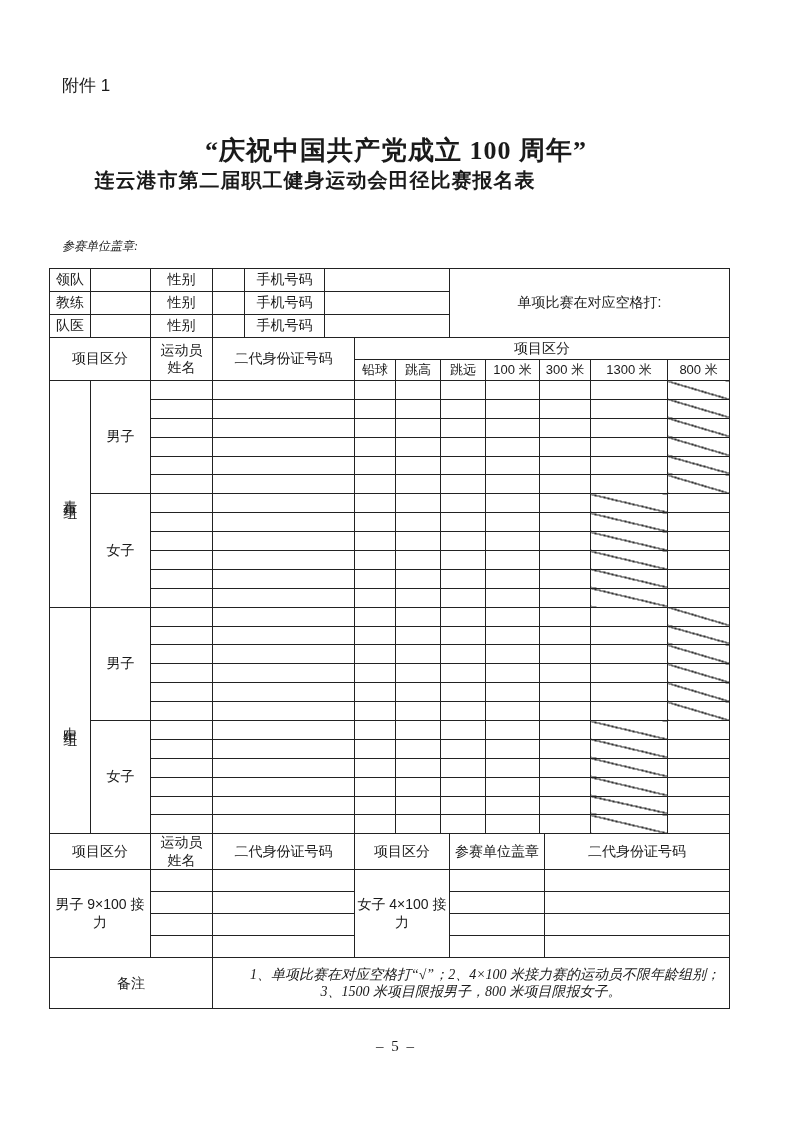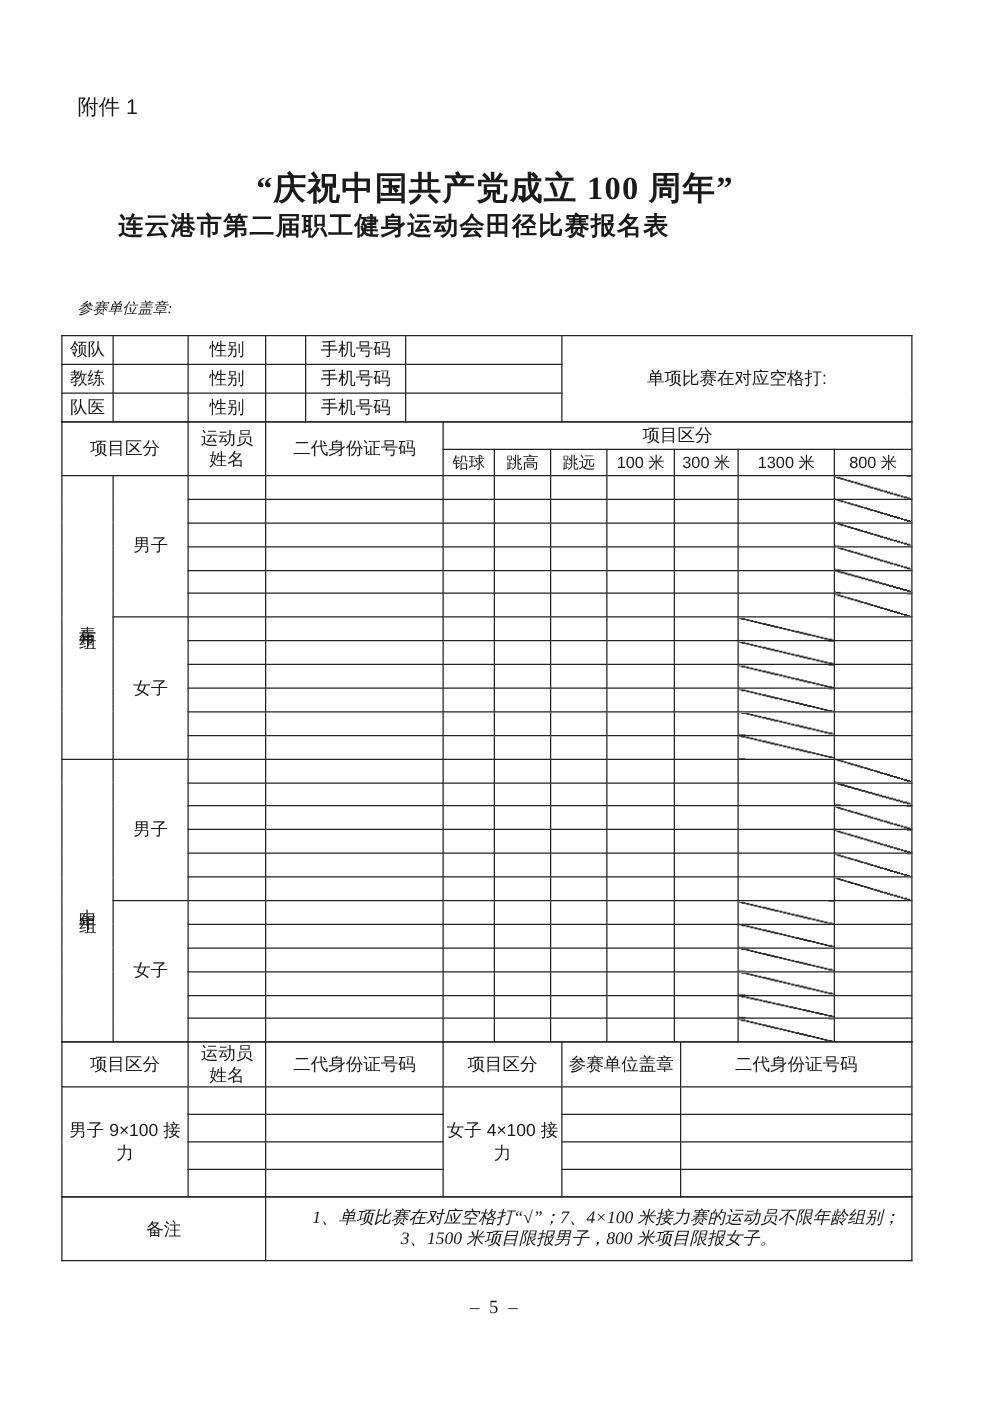--- a/index.html
+++ b/index.html
@@ -453,21 +453,21 @@
     </table>
 
     <table class="tbl remark-tbl">
       <colgroup>
           <col style="width:163px">
           <col style="width:517px">
         </colgroup>
       <tbody>
         <tr>
           <td>备注</td>
-          <td class="remark-text">1、单项比赛在对应空格打“√”；7、4×100 米接力赛的运动员不限年龄组别；3、1500 米项目限报男子，800 米项目限报女子。</td>
+          <td class="remark-text">1、单项比赛在对应空格打“√”；2、4×100 米接力赛的运动员不限年龄组别；3、1500 米项目限报男子，800 米项目限报女子。</td>
         </tr>
       </tbody>
     </table>
 
   </div>
 
   <div class="page-number">– 5 –</div>
 </div>
 
 </body></html>

